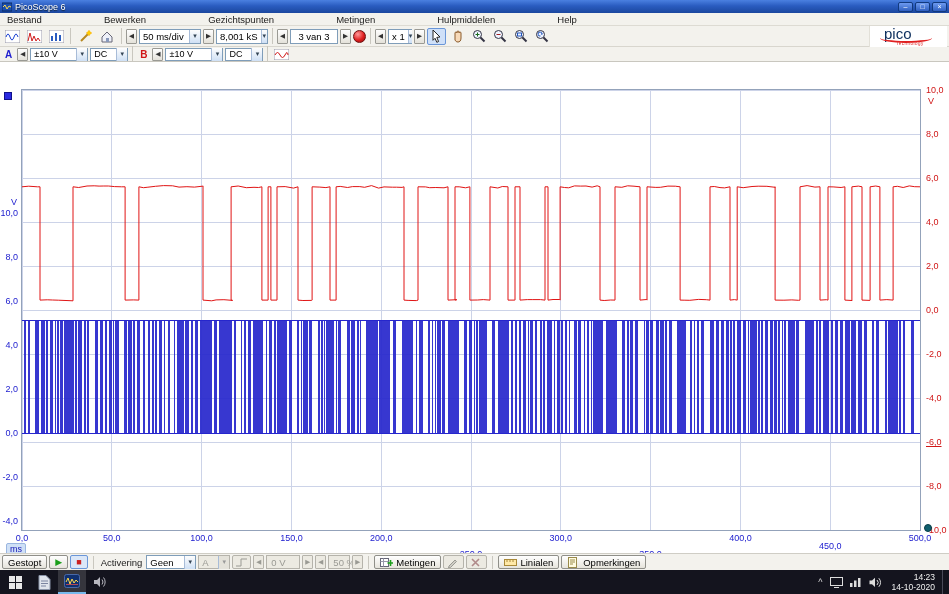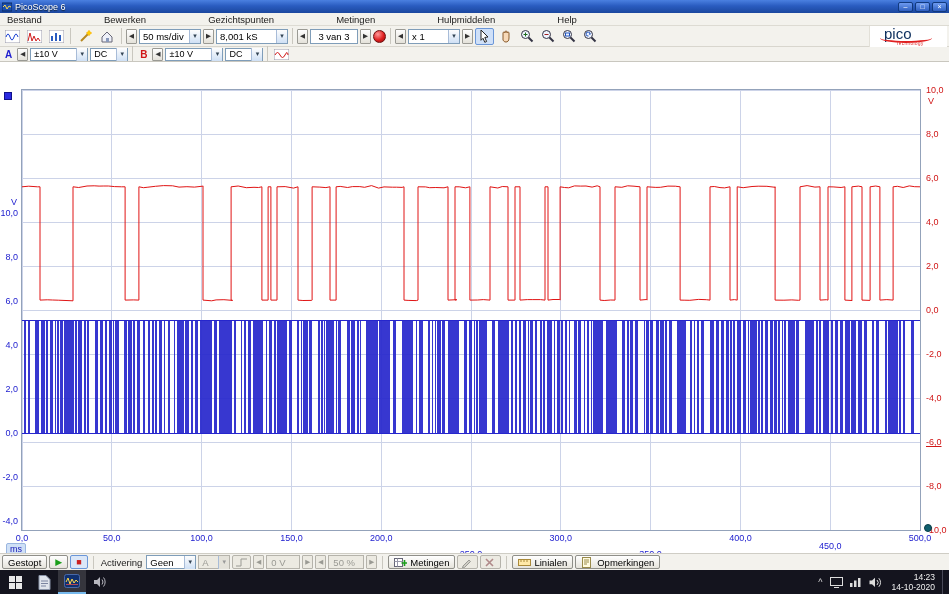--- a/index.html
+++ b/index.html
@@ -130,32 +130,32 @@
         <rect x="6" y="8" width="3" height="4" fill="#8899bb"></rect>
       </svg>
   </div>
   <div class="tsep"></div>
   <div class="nv">◀</div>
   <div class="combo" style="width:62px">
     <span class="cval">50 ms/div</span>
     <span class="carr">▾</span>
   </div>
   <div class="nv">▶</div>
-  <div class="combo" style="width:72px">
+  <div class="combo" style="width:52px">
     <span class="cval">8,001 kS</span>
     <span class="carr">▾</span>
   </div>
   <div class="tsep"></div>
   <div class="nv">◀</div>
   <div class="field" style="width:48px;justify-content:center">3 van 3</div>
   <div class="nv">▶</div>
   <div class="redbtn"></div>
   <div class="tsep"></div>
   <div class="nv">◀</div>
-  <div class="combo" style="width:52px">
+  <div class="combo" style="width:24px">
     <span class="cval">x 1</span>
     <span class="carr">▾</span>
   </div>
   <div class="nv">▶</div>
   <div class="tb pressed">
     <svg width="13" height="14">
         <path d="M3 1 L10 8 L6.8 8.4 L8.6 12.5 L6.8 13.3 L5 9.3 L3 11.3 Z" fill="#fff" stroke="#222"></path>
       </svg>
   </div>
   <div class="tb">
@@ -463,21 +463,21 @@
   </div>
   <div class="cbtn disabled" style="padding:0 2px">
     <svg width="13" height="11">
         <path d="M1 9 H6 V2 H12" stroke="#9a9a94" fill="none"></path>
       </svg>
   </div>
   <div class="nv disabled">◀</div>
   <div class="field disabled" style="width:34px">0 V</div>
   <div class="nv disabled">▶</div>
   <div class="nv disabled">◀</div>
-  <div class="field disabled" style="width:36px">50 %</div>
+  <div class="field disabled" style="width:22px">50 %</div>
   <div class="nv disabled">▶</div>
   <div class="bsep"></div>
   <div class="cbtn">
     <svg class="miniicon" width="13" height="11">
         <rect x="0.5" y="1.5" width="8" height="8" fill="#fff" stroke="#667"></rect>
         <path d="M0.5 4.5 H8.5 M3.5 1.5 V9.5" stroke="#99a"></path>
         <path d="M10.5 3 V9 M7.5 6 H13" stroke="#1a9e1a" stroke-width="1.6"></path>
       </svg>
     <span>Metingen</span>
   </div>

